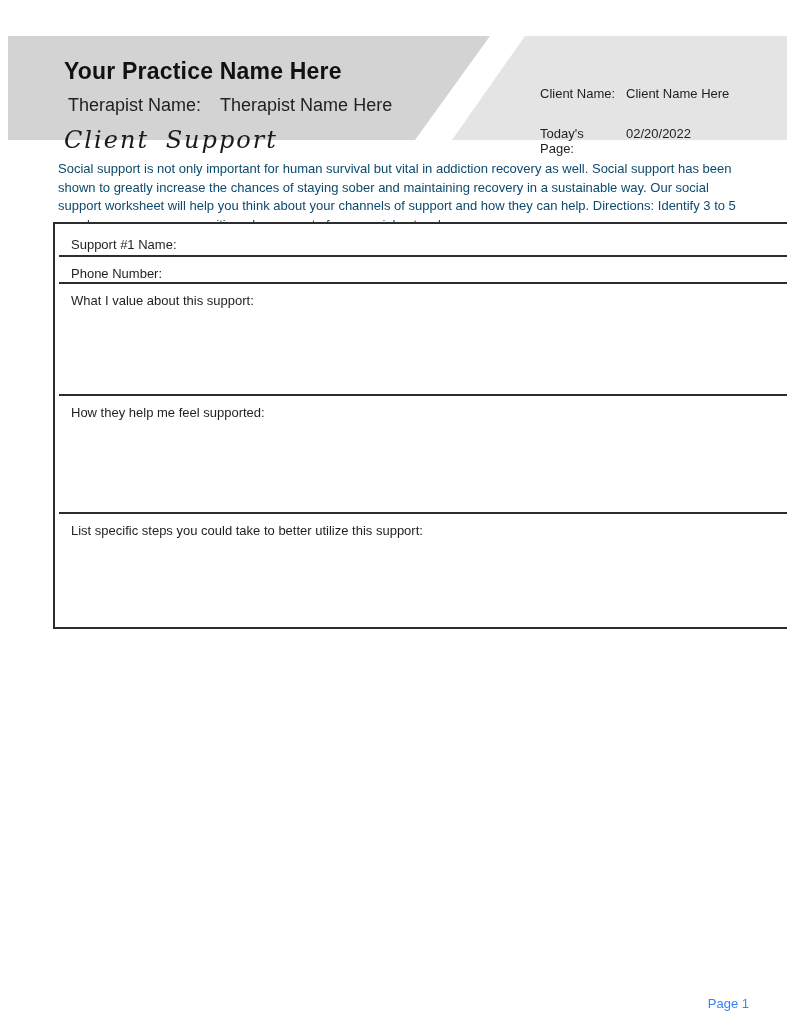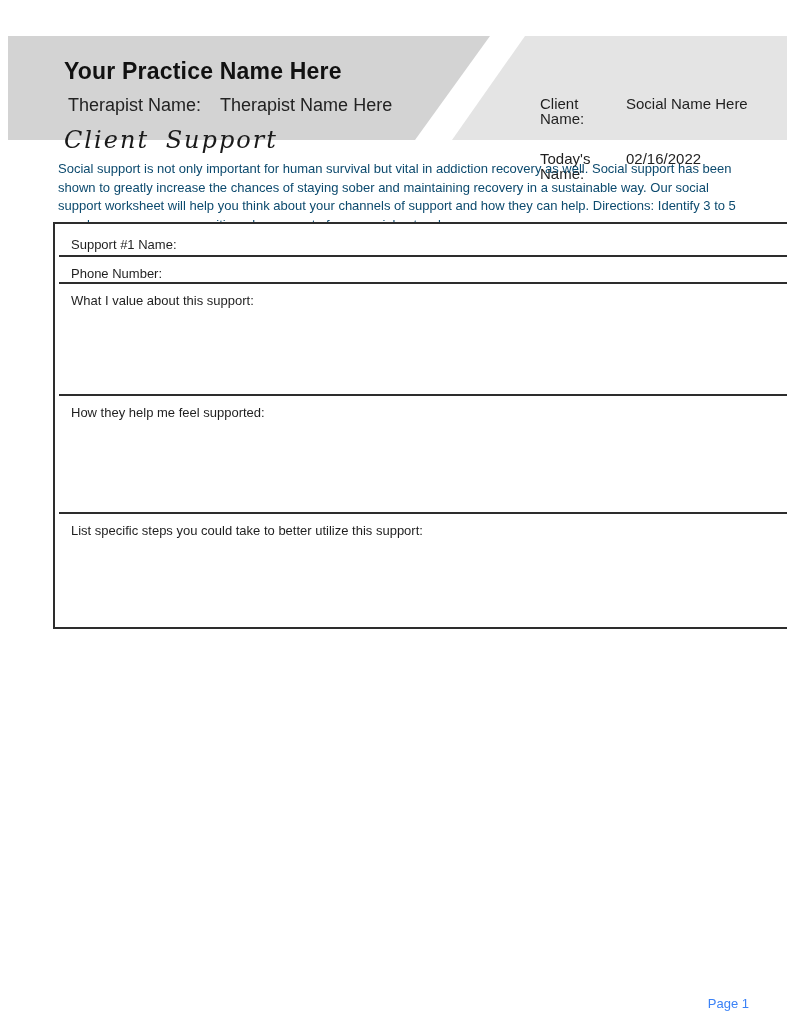--- a/index.html
+++ b/index.html
@@ -62,22 +62,22 @@
     font-style: italic;
     font-size: 24px;
     color: #1a1a1a;
     letter-spacing: 2px;
     word-spacing: 7px;
     line-height: 26px;
   }
   .header-right-text {
     position: absolute;
     left: 520px;
-    top: 48px;
-    font-size: 15px;
+    top: 38px;
+    font-size: 13px;
     color: #1f1f1f;
   }
   .hr-row { display: flex; margin-bottom: 9px; line-height: 15px; }
   .hr-row .lbl { width: 86px; }
   .hr-row .val { margin-left: 0px; }
 
   
   .intro {
     position: absolute;
     left: 46px;
@@ -141,25 +141,25 @@
       <div class="therapist-line">
         <span class="lbl">Therapist Name:</span>
         <span class="val">Therapist Name Here</span>
       </div>
       <div class="worksheet-title">Client Support</div>
     </div>
 
     <div class="header-right-text">
       <div class="hr-row">
         <span class="lbl">Client Name:</span>
-        <span class="val">Social Name Here</span>
+        <span class="val">Client Name Here</span>
       </div>
       <div class="hr-row">
-        <span class="lbl">Today's Name:</span>
-        <span class="val">02/16/2022</span>
+        <span class="lbl">Today's Page:</span>
+        <span class="val">02/20/2022</span>
       </div>
     </div>
   </div>
 
   <p class="intro">Social support is not only important for human survival but vital in addiction recovery as well. Social support has been shown to greatly increase the chances of staying sober and maintaining recovery in a sustainable way. Our social support worksheet will help you think about your channels of support and how they can help. Directions: Identify 3 to 5 people, groups, or communities who are part of your social network.</p>
 
   <div class="form-table">
     <div class="form-row">
       <span class="row-label">Support #1 Name:</span>
     </div>

